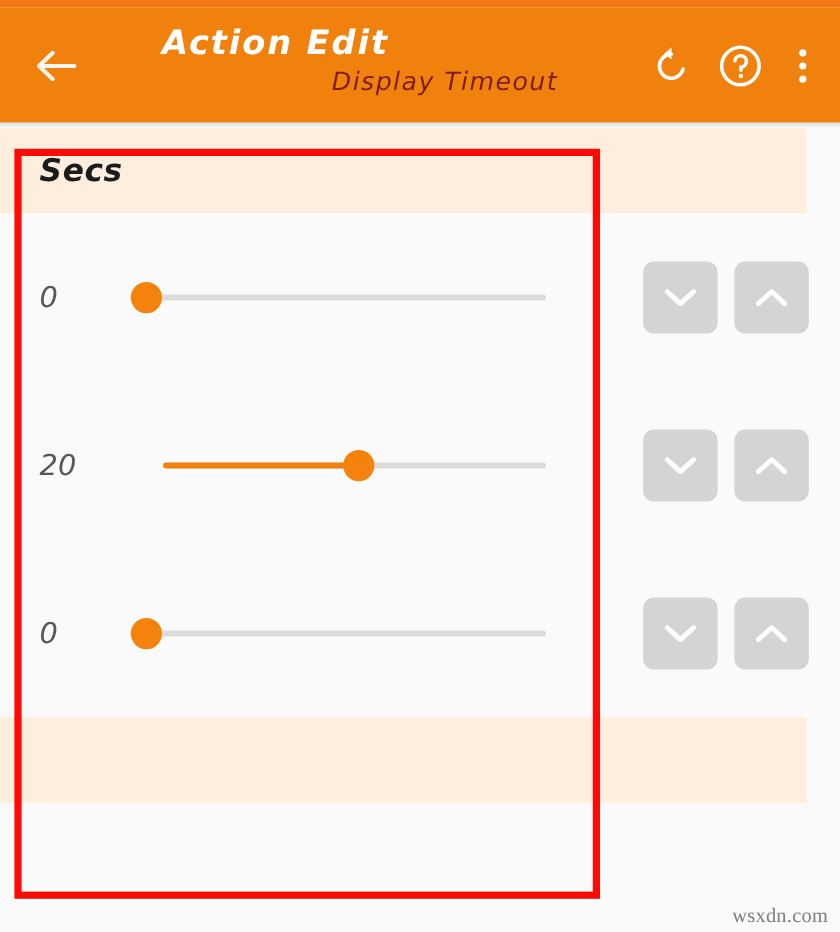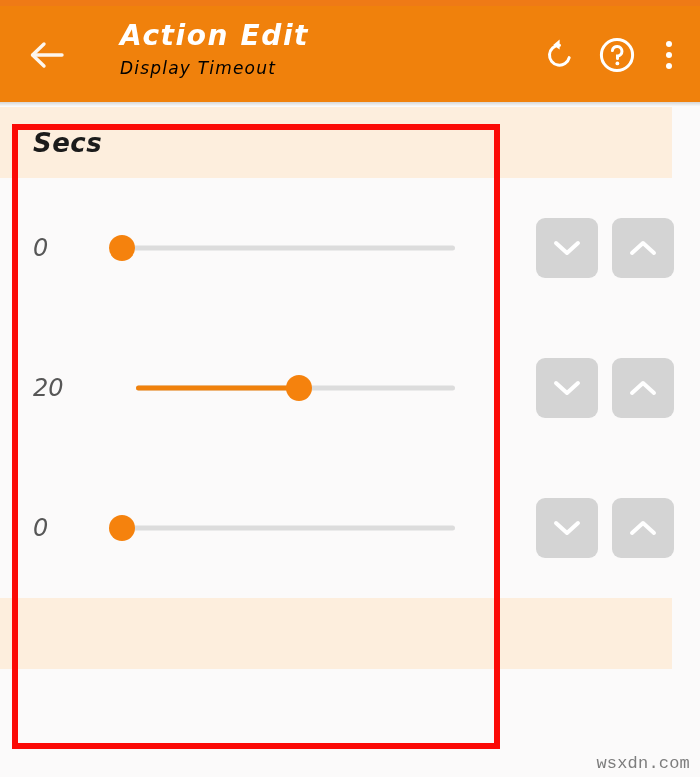--- a/index.html
+++ b/index.html
@@ -57,43 +57,44 @@
     height: 50px;
     display: flex;
     align-items: center;
     justify-content: center;
     cursor: pointer;
   }
   .back-btn svg { display: block; }
 
   .titles {
     position: absolute;
-    left: 120px;
+    left: 135px;
     top: 12px;
     width: 330px;
   }
   .app-title {
     font-family: "DejaVu Sans", sans-serif;
     font-size: 28px;
     font-weight: bold;
     color: #ffffff;
     letter-spacing: 1.6px;
     line-height: 36px;
     white-space: nowrap;
     font-style: italic;
   }
   .app-subtitle {
     font-family: "DejaVu Sans", sans-serif;
-    font-size: 17px;
+    font-size: 21px;
     font-weight: normal;
-    color: #000000;
+    color: #7f1d1d;
     letter-spacing: 1.2px;
     line-height: 28px;
     white-space: nowrap;
     font-style: italic;
+    text-align: right;
   }
 
   .appbar-actions {
     position: absolute;
     right: 8px;
     top: 20px;
     height: 58px;
     display: flex;
     align-items: center;
   }
@@ -245,21 +246,21 @@
     border: 6px solid #fb0a06;
     box-sizing: border-box;
     pointer-events: none;
   }
 
   
   .watermark {
     position: absolute;
     right: 10px;
     bottom: 4px;
-    font-family: Liberation Mono, monospace;
+    font-family: Liberation Serif, serif;
     font-size: 17px;
     color: #7d7d7d;
     letter-spacing: 0.2px;
   }
 </style>
 </head>
 <body>
 
 <div id="screen">
 

